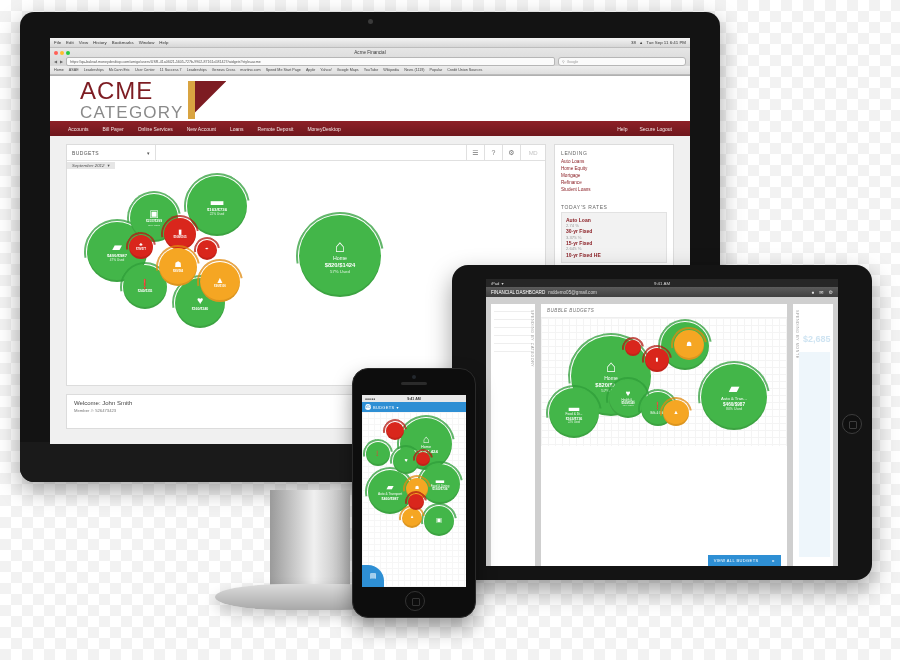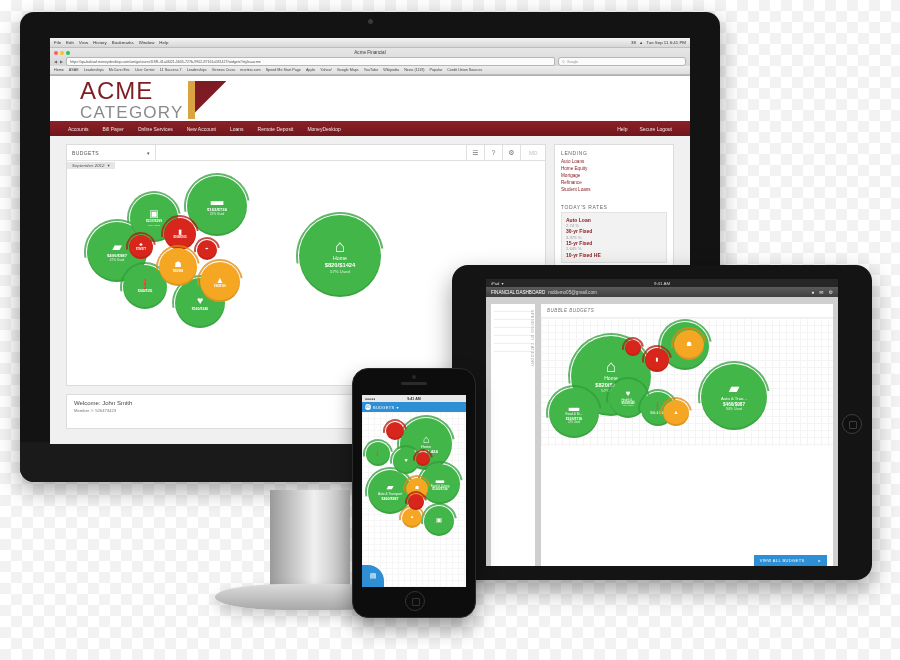--- a/index.html
+++ b/index.html
@@ -479,20 +479,25 @@
               </div>
               <div class="bub" style="left: 84px; top: 22px; width: 16px; height: 16px; background: rgb(217, 38, 28);">
                 <div class="ring" style="border-color: rgb(178, 26, 18) transparent transparent rgb(178, 26, 18); transform: rotate(35deg); opacity: 0.75;"></div>
               </div>
             </div>
           <div class="viewall">
             <span>VIEW ALL BUDGETS</span>
             <span>▸</span>
           </div>
         </div>
+        <div class="right-panel">
+          <div class="vt">SPENDING BY MONTH</div>
+          <div class="big">$2,685</div>
+          <div class="tint"></div>
+        </div>
       </div>
     </div>
   </div>
 
   <div class="iphone">
     <div class="ip-cam"></div>
     <div class="ip-speaker"></div>
     <div class="ip-home"></div>
     <div class="ip-screen">
       <div class="ph-status">

